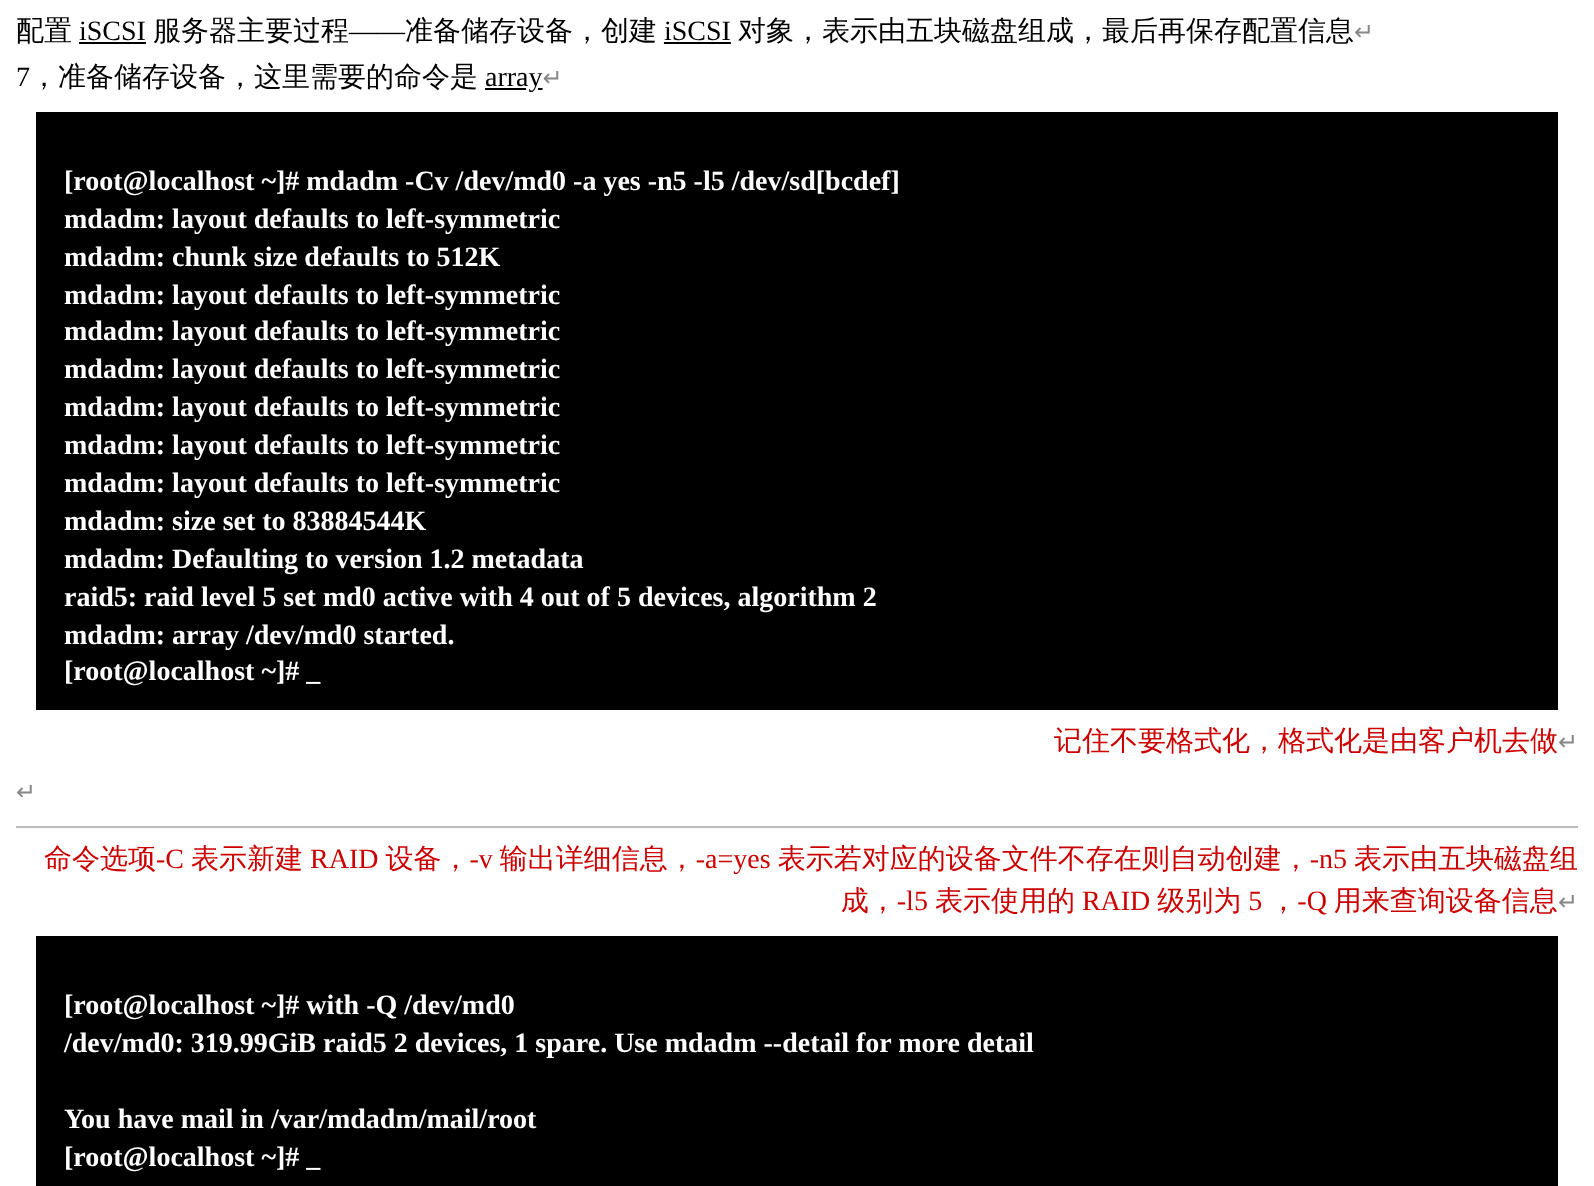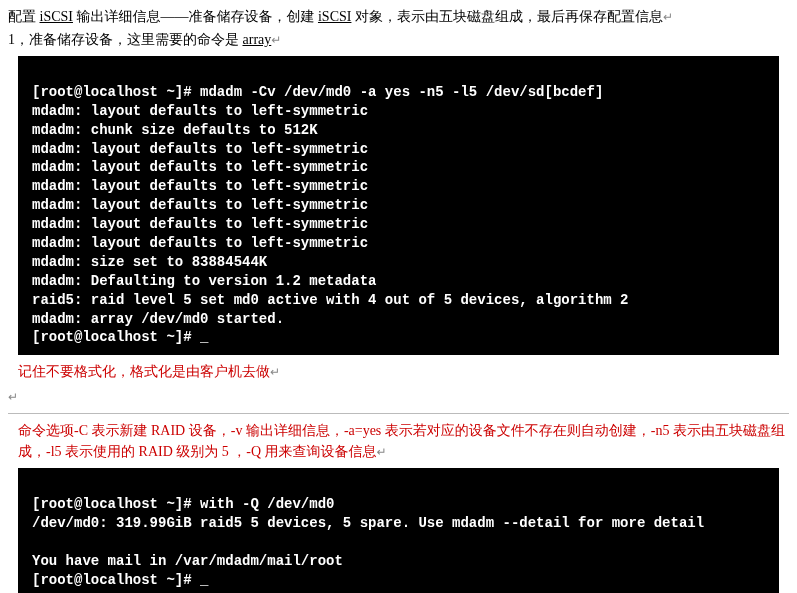--- a/index.html
+++ b/index.html
@@ -16,52 +16,53 @@
       line-height: 1.5;
       margin: 2px 0;
     }
     .underline {
       text-decoration: underline;
       text-align: right;
     }
     .terminal {
       background: #000000;
       color: #ffffff;
-      font-family: Liberation Mono, monospace;
+      font-family: Liberation Serif, serif;
       font-size: 14px;
       font-weight: bold;
       padding: 8px 14px;
       margin: 6px 10px;
       line-height: 1.35;
       white-space: pre;
       overflow: hidden;
     }
     .red-note {
       color: #cc0000;
       margin: 4px 0 4px 10px;
       line-height: 1.5;
+      text-align: right;
     }
     .fmark {
       color: #888;
       font-size: 12px;
     }
     .rule {
       border: none;
       border-top: 1px solid #bbb;
       margin: 6px 0;
     }
   </style>
 </head>
 <body>
 
 <div class="para">
-  <span>配置 </span><span class="underline">iSCSI</span><span> 输出详细信息——准备储存设备，创建 </span><span class="underline">iSCSI</span><span> 对象，表示由五块磁盘组成，最后再保存配置信息</span><span class="fmark">↵</span>
+  <span>配置 </span><span class="underline">iSCSI</span><span> 服务器主要过程——准备储存设备，创建 </span><span class="underline">iSCSI</span><span> 对象，表示由五块磁盘组成，最后再保存配置信息</span><span class="fmark">↵</span>
 </div>
 <div class="para">
-  <span>1，准备储存设备，这里需要的命令是 </span><span class="underline">array</span><span class="fmark">↵</span>
+  <span>7，准备储存设备，这里需要的命令是 </span><span class="underline">array</span><span class="fmark">↵</span>
 </div>
 
 <div class="terminal">
 <span>[root@localhost ~]# mdadm -Cv /dev/md0 -a yes -n5 -l5 /dev/sd[bcdef]</span>
 <span>mdadm: layout defaults to left-symmetric</span>
 <span>mdadm: chunk size defaults to 512K</span>
 <span>mdadm: layout defaults to left-symmetric</span>
 <span>mdadm: layout defaults to left-symmetric</span>
 <span>mdadm: layout defaults to left-symmetric</span>
 <span>mdadm: layout defaults to left-symmetric</span>
@@ -83,17 +84,17 @@
 </div>
 
 <hr class="rule">
 
 <div class="red-note">
   <span>命令选项-C 表示新建 RAID 设备，-v 输出详细信息，-a=yes 表示若对应的设备文件不存在则自动创建，-n5 表示由五块磁盘组成，-l5 表示使用的 RAID 级别为 5 ，-Q 用来查询设备信息</span><span class="fmark">↵</span>
 </div>
 
 <div class="terminal">
 <span>[root@localhost ~]# with -Q /dev/md0</span>
-<span>/dev/md0: 319.99GiB raid5 5 devices, 5 spare. Use mdadm --detail for more detail</span>
+<span>/dev/md0: 319.99GiB raid5 2 devices, 1 spare. Use mdadm --detail for more detail</span>
 <span></span>
 <span>You have mail in /var/mdadm/mail/root</span>
 <span>[root@localhost ~]# _</span>
 </div>
 
 </body></html>

